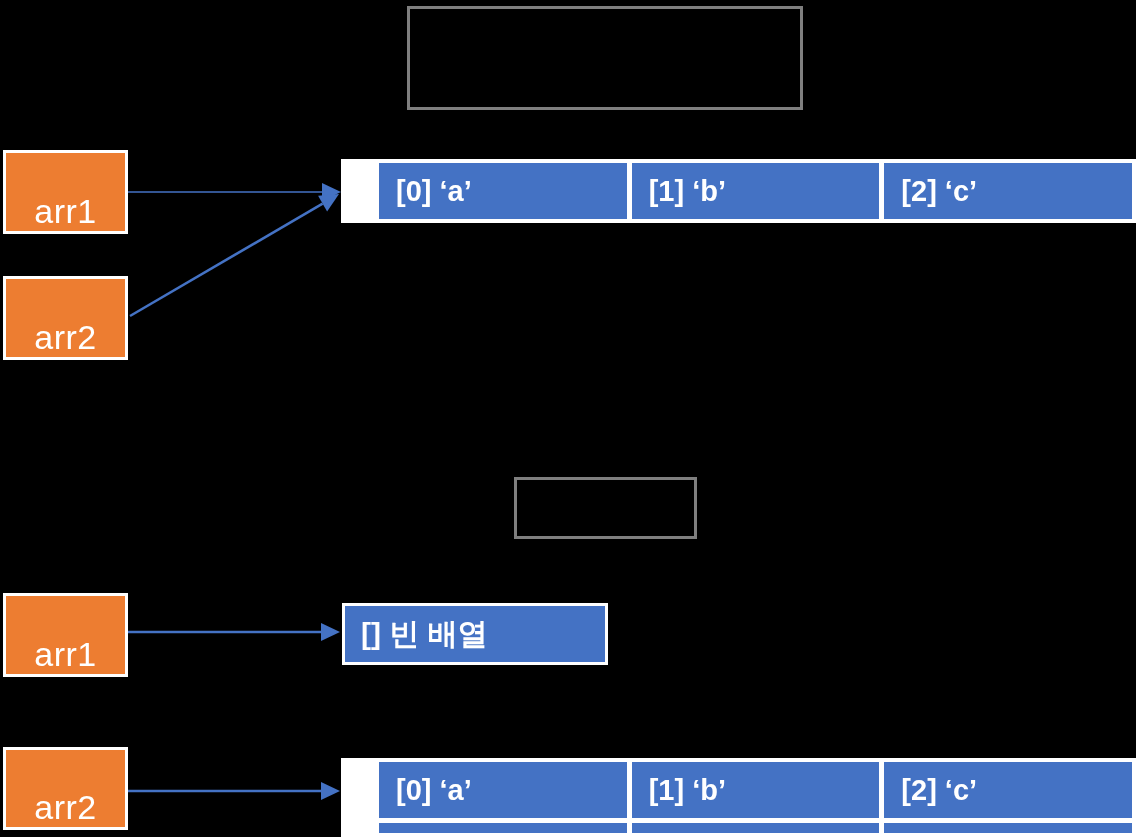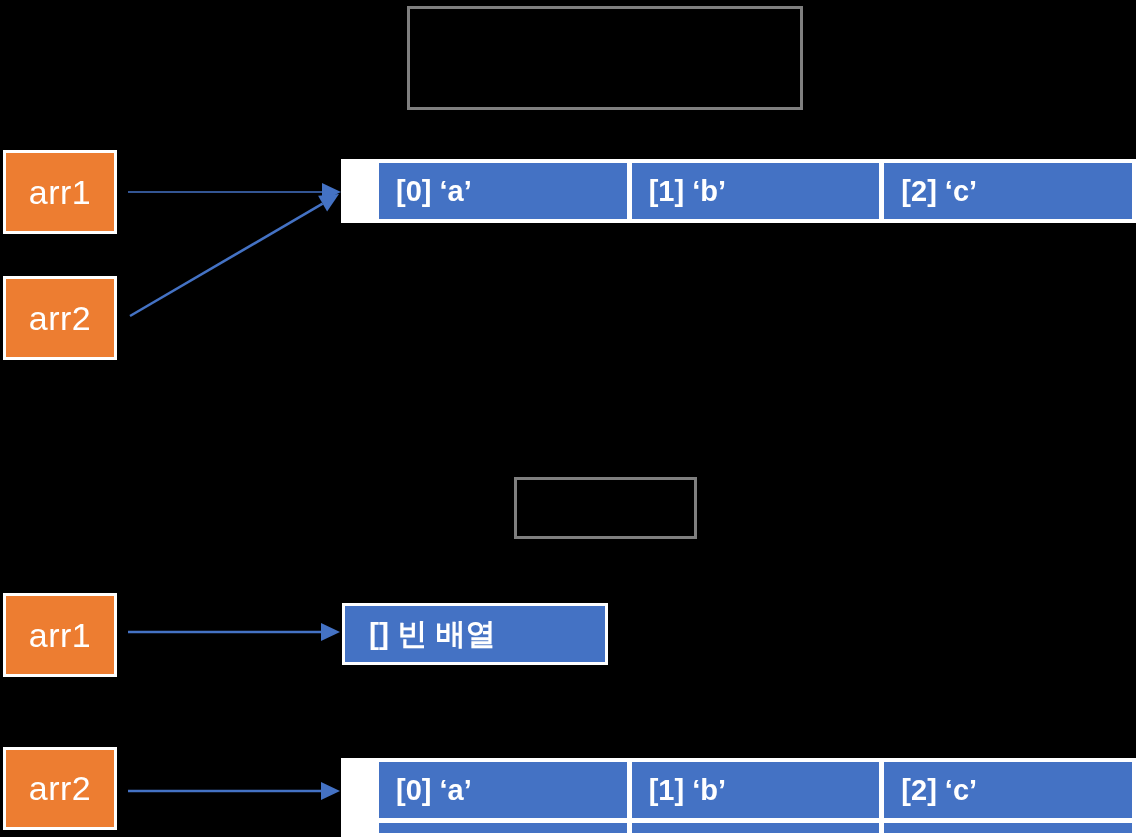--- a/index.html
+++ b/index.html
@@ -12,24 +12,24 @@
     background:var(--bg);
     font-family:"Liberation Sans","DejaVu Sans",sans-serif;
     position:relative;
   }
   .abs{position:absolute;}
   .empty-rect{
     border:3px solid var(--gray);
     background:transparent;
   }
   .pointer-box{
-    width:114px;height:84px;
+    width:125px;height:84px;
     background:var(--orange);
     border:3px solid var(--white);
-    display:flex;align-items:center;justify-content:center;
+    display:flex;align-items:flex-end;justify-content:center;
     color:var(--white);font-size:34px;letter-spacing:0.5px;
   }
   .array-table{
     background:var(--white);
     padding:4px;
     display:flex;flex-direction:column;gap:5px;
   }
   .array-row{display:flex;gap:5px;margin-left:34px;}
   .array-cell{
     flex:1;height:56px;
@@ -37,21 +37,21 @@
     display:flex;align-items:center;
     padding-left:17px;
     color:var(--white);font-weight:bold;font-size:29px;
   }
   .array-cell.stub{height:10px;}
   .single-box{
     width:266px;height:62px;
     background:var(--blue);
     border:3px solid var(--white);
     display:flex;align-items:center;
-    padding-left:24px;
+    padding-left:16px;
     color:var(--white);font-weight:bold;font-size:30px;
   }
   svg.arrows{position:absolute;left:0;top:0;pointer-events:none;}
   .arrow-line{stroke:var(--arrow);fill:none;}
   .arrow-head{fill:var(--arrow);stroke:none;}
 </style>
 </head>
 <body>
 
 <div class="abs empty-rect" style="left:407px;top:6px;width:396px;height:104px;">

